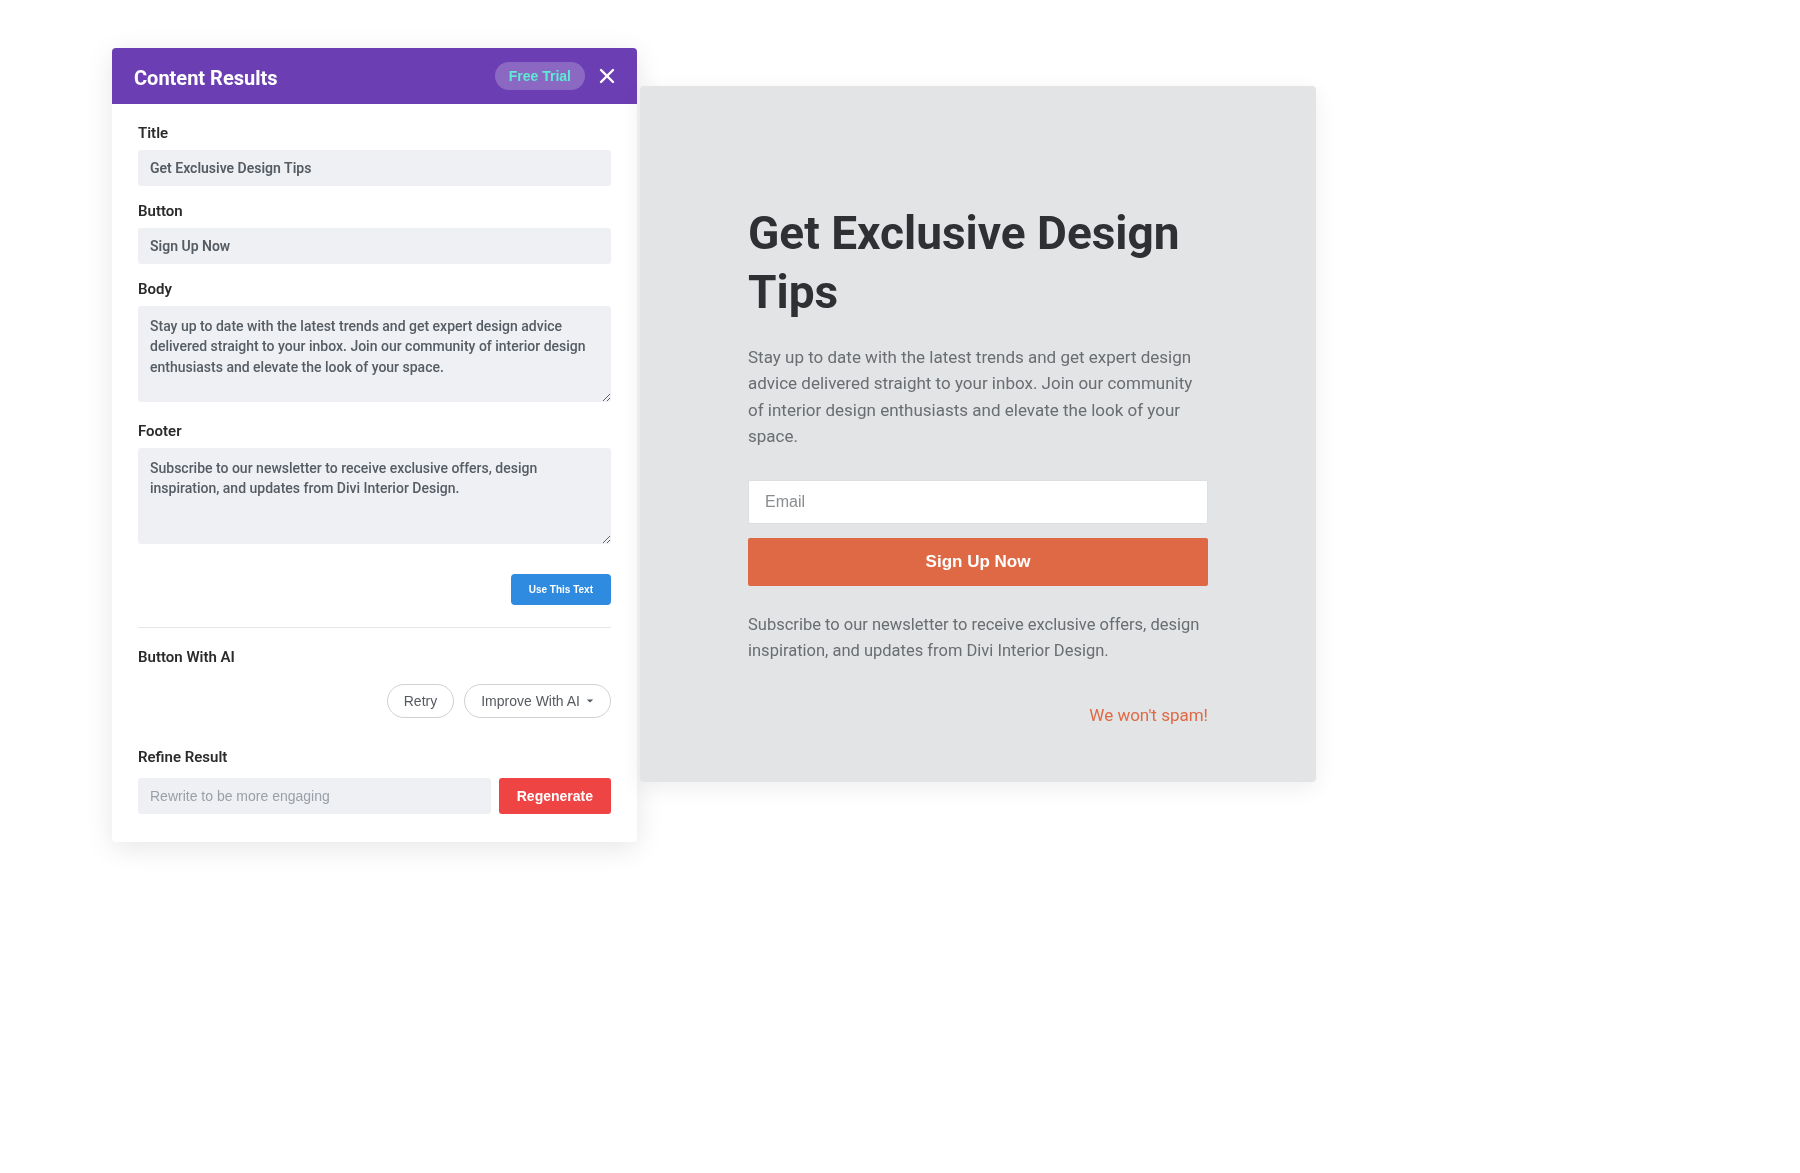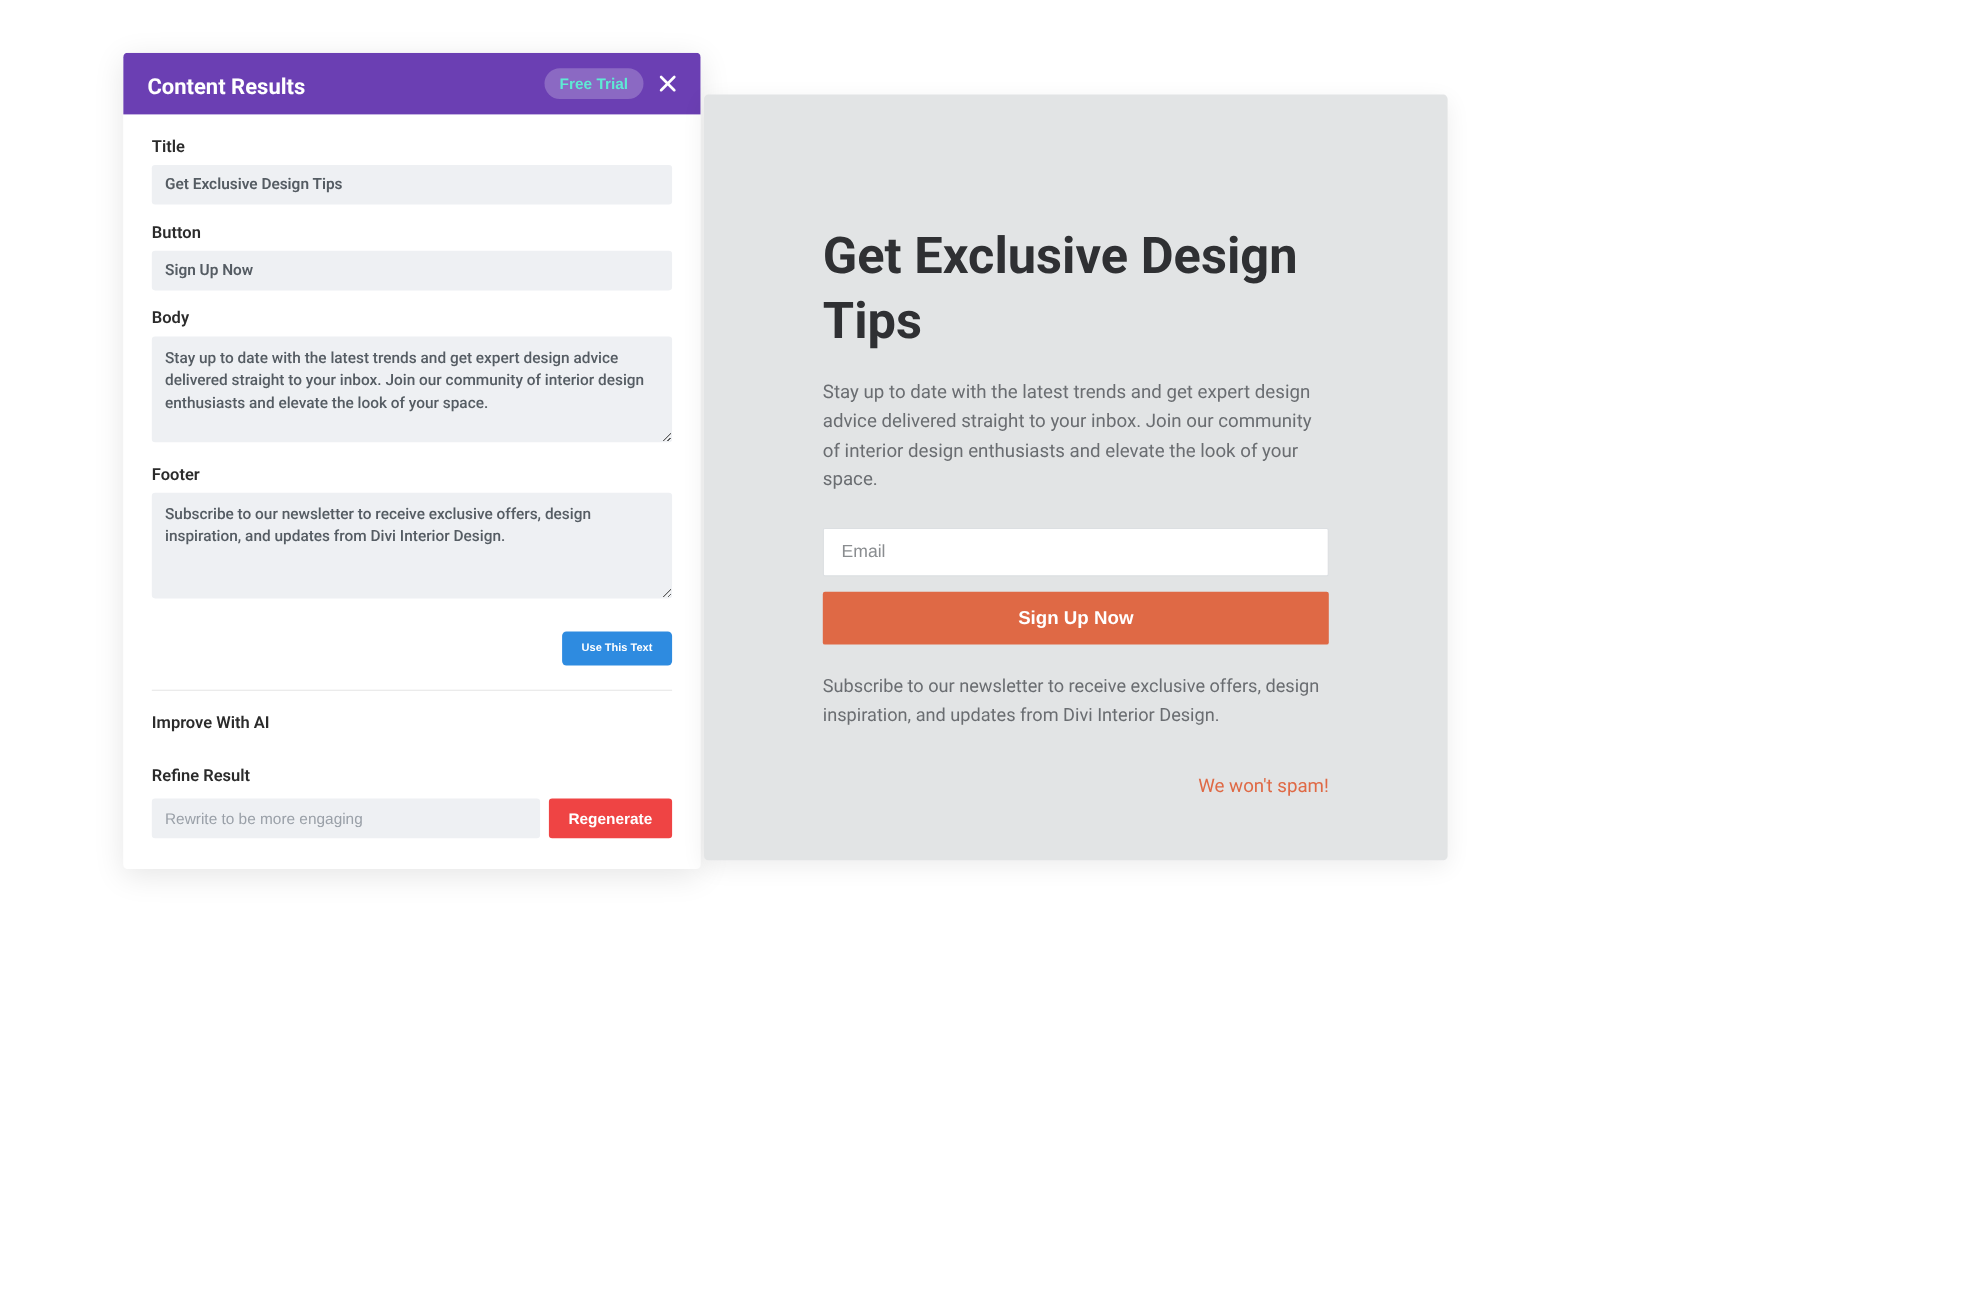--- a/index.html
+++ b/index.html
@@ -245,21 +245,32 @@
         <textarea class="textarea" style="">Stay up to date with the latest trends and get expert design advice delivered straight to your inbox. Join our community of interior design enthusiasts and elevate the look of your space.</textarea>
       </div>
       <div class="field-group">
         <label class="field-label">Footer</label>
         <textarea class="textarea footerbox" style="">Subscribe to our newsletter to receive exclusive offers, design inspiration, and updates from Divi Interior Design.</textarea>
       </div>
       <div class="use-text-row">
         <button class="btn-primary">Use This Text</button>
       </div>
       <div class="divider"></div>
-      <div class="section-label">Improve With AI</div>
+      <div class="section-label">Button With AI</div>
+      <div class="ai-buttons">
+        <button class="btn-outline">
+            <span>Retry</span>
+          </button>
+        <button class="btn-outline">
+          <span>Improve With AI</span>
+          <svg class="chevron-down" viewBox="0 0 10 10" fill="currentColor">
+              <path d="M1 3 L5 7 L9 3 Z"></path>
+            </svg>
+        </button>
+      </div>
       <div class="section-label" style="margin-top:30px">Refine Result</div>
       <div class="refine-row">
         <input class="refine-input" placeholder="Rewrite to be more engaging" style="">
         <button class="btn-regenerate">Regenerate</button>
       </div>
     </div>
   </div>
 
   <div class="preview">
     <h1>Get Exclusive Design Tips</h1>

